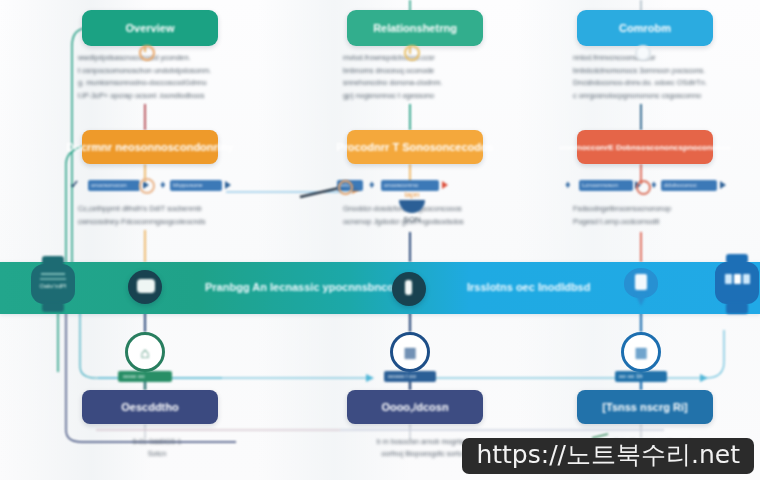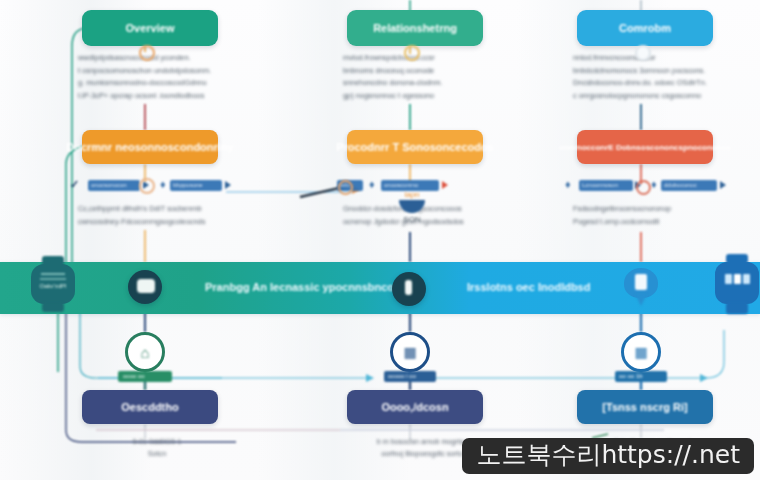--- a/index.html
+++ b/index.html
@@ -418,16 +418,16 @@
   <div style="position:absolute;left:139px;top:178px;width:12px;height:12px;
               border:2px solid #e8b48a;border-radius:50%;filter:blur(1.1px)"></div>
   <div style="position:absolute;left:338px;top:180px;width:11px;height:11px;
               border:2px solid #e8a36a;border-radius:50%;filter:blur(1.1px)"></div>
   <div style="position:absolute;left:636px;top:180px;width:11px;height:11px;
               border:2px solid #d8705c;border-radius:50%;filter:blur(1.1px)"></div>
 
 </div>
 
 <div id="wm">
+  <span>https://</span>
   <span>노트북수리</span>
-  <span>https://</span>
   <span>.net</span>
 </div>
 
 </body></html>

